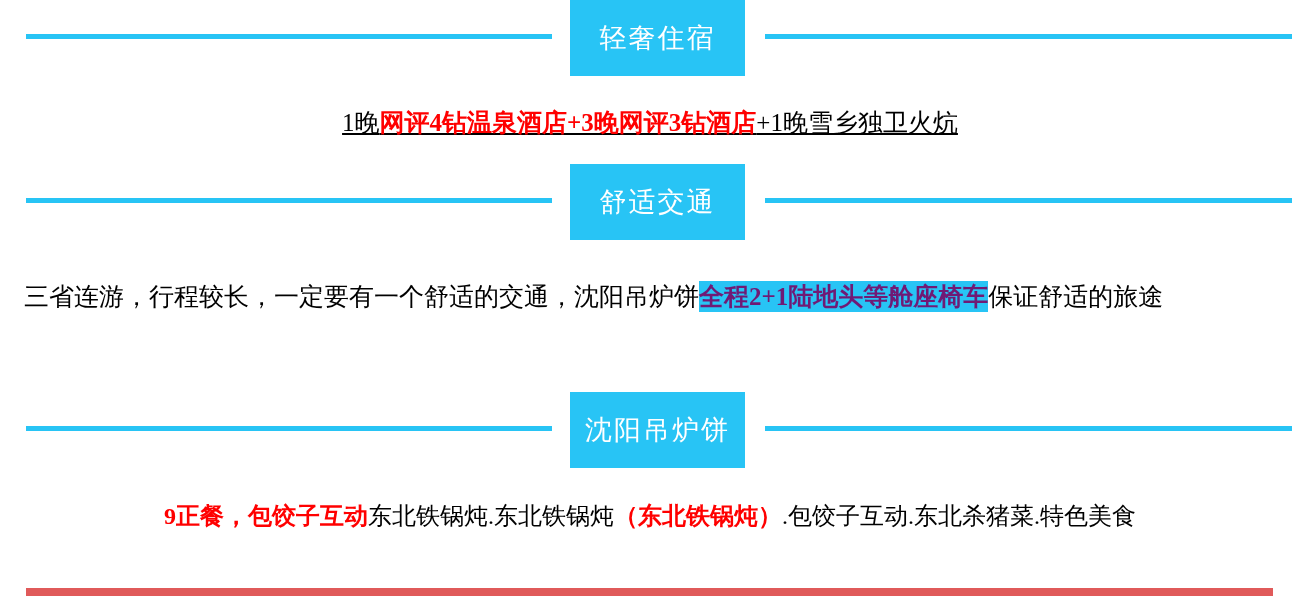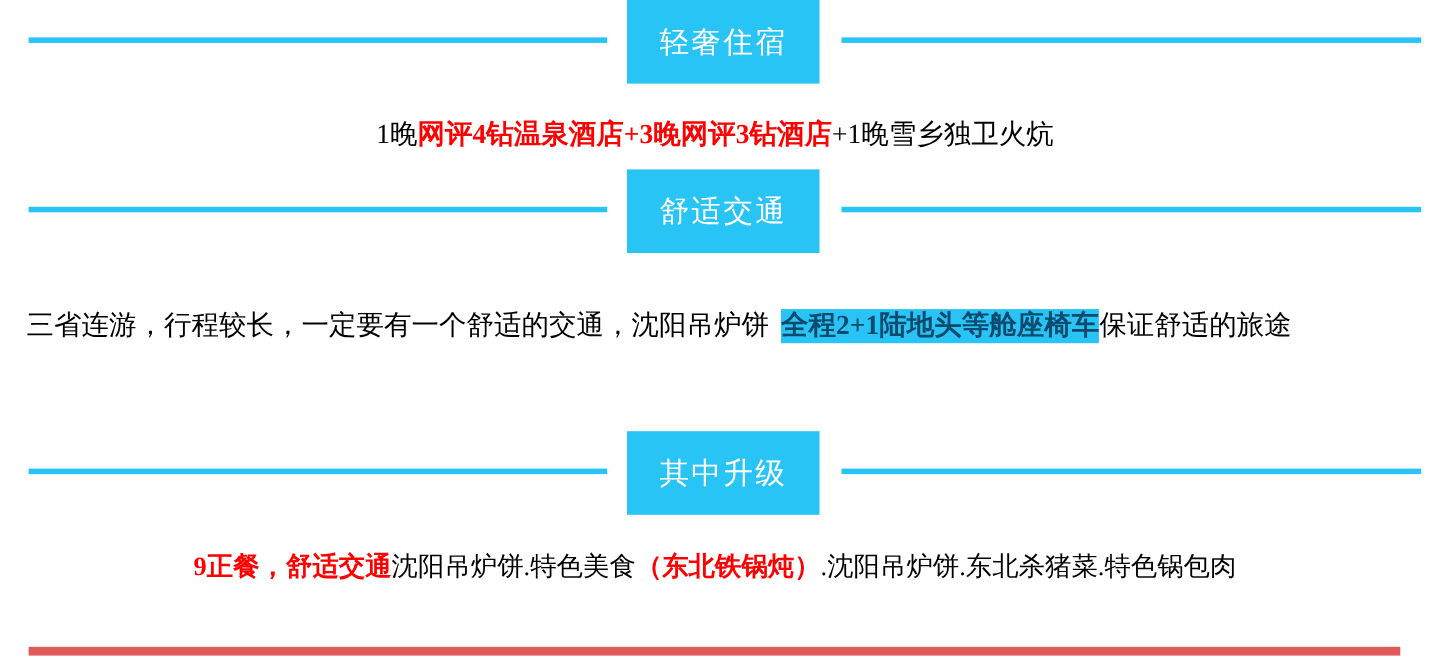--- a/index.html
+++ b/index.html
@@ -68,20 +68,21 @@
   }
 
   
   .para-stay {
     left: 0;
     top: 104px;
     width: 1300px;
     text-align: center;
     font-size: 25px;
     white-space: nowrap;
+    text-decoration: underline;
   }
 
   
   .para-transport {
     left: 24px;
     top: 278px;
     width: 1262px;
     text-align: left;
     font-size: 25px;
   }
@@ -92,24 +93,23 @@
     top: 498px;
     width: 1252px;
     text-align: center;
     font-size: 24px;
   }
 
   .red  { color: #ff0000; }
   .bold { font-weight: bold; }
   .hl {
     background: #28c4f5;
-    color: #0c4a6e;
+    color: #701a75;
     padding: 2px 0;
     box-decoration-break: clone;
-    margin-left: 11px;
     -webkit-box-decoration-break: clone;
   }
 
   
   .bottom-rule {
     position: absolute;
     left: 26px;
     top: 588px;
     width: 1247px;
     height: 8px;
@@ -126,39 +126,39 @@
     <div class="badge">
       <span class="badge-label">轻奢住宿</span>
     </div>
     <div class="rule rule-right"></div>
   </div>
 
   <div class="para para-stay">
     <span>1晚</span><span class="red bold">网评4钻温泉酒店+3晚网评3钻酒店</span><span>+1晚雪乡独卫火炕</span>
   </div>
 
-  <div class="section-header" style="top:154px;">
+  <div class="section-header" style="top:164px;">
     <div class="rule rule-left"></div>
     <div class="badge">
       <span class="badge-label">舒适交通</span>
     </div>
     <div class="rule rule-right"></div>
   </div>
 
   <div class="para para-transport">
     <span>三省连游，行程较长，一定要有一个舒适的交通，沈阳吊炉饼</span><span class="hl bold">全程2+1陆地头等舱座椅车</span><span>保证舒适的旅途</span>
   </div>
 
   <div class="section-header" style="top:392px;">
     <div class="rule rule-left"></div>
     <div class="badge">
-      <span class="badge-label">其中升级</span>
+      <span class="badge-label">沈阳吊炉饼</span>
     </div>
     <div class="rule rule-right"></div>
   </div>
 
   <div class="para para-food">
-    <span class="red bold">9正餐，舒适交通</span><span>沈阳吊炉饼.特色美食</span><span class="red bold">（东北铁锅炖）</span><span>.沈阳吊炉饼.东北杀猪菜.特色锅包肉</span>
+    <span class="red bold">9正餐，包饺子互动</span><span>东北铁锅炖.东北铁锅炖</span><span class="red bold">（东北铁锅炖）</span><span>.包饺子互动.东北杀猪菜.特色美食</span>
   </div>
 
   <div class="bottom-rule"></div>
 
 </div>
 
 </body></html>

